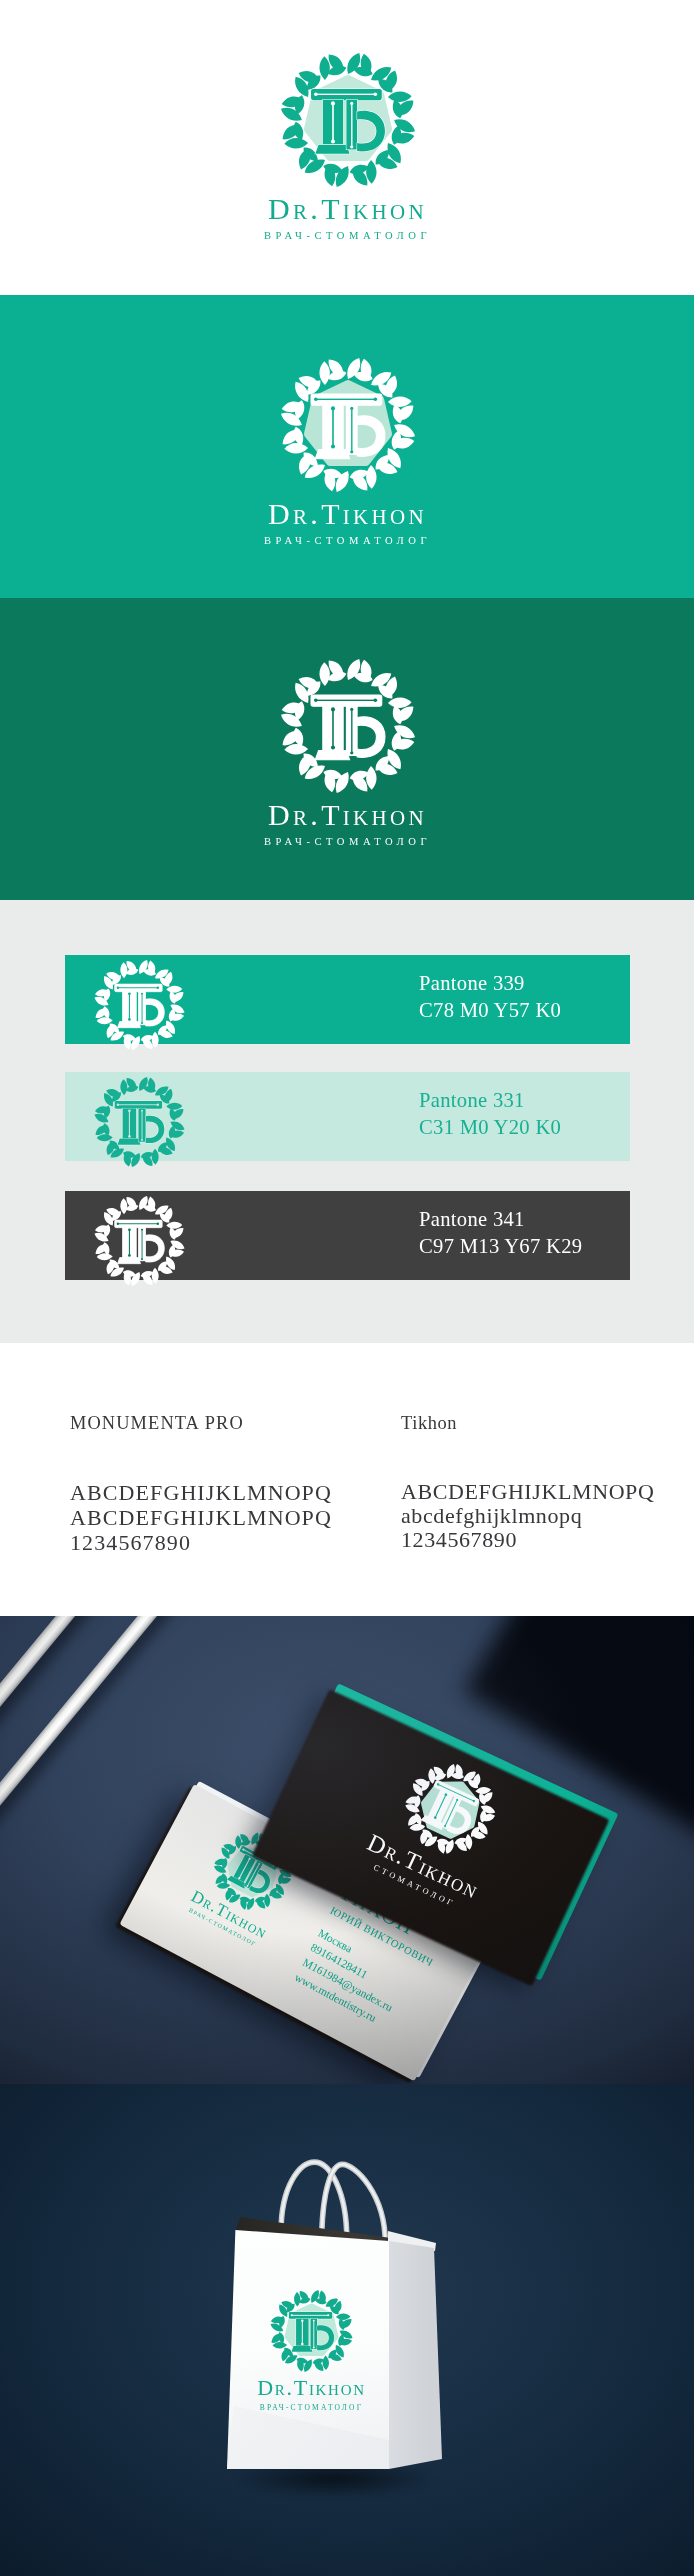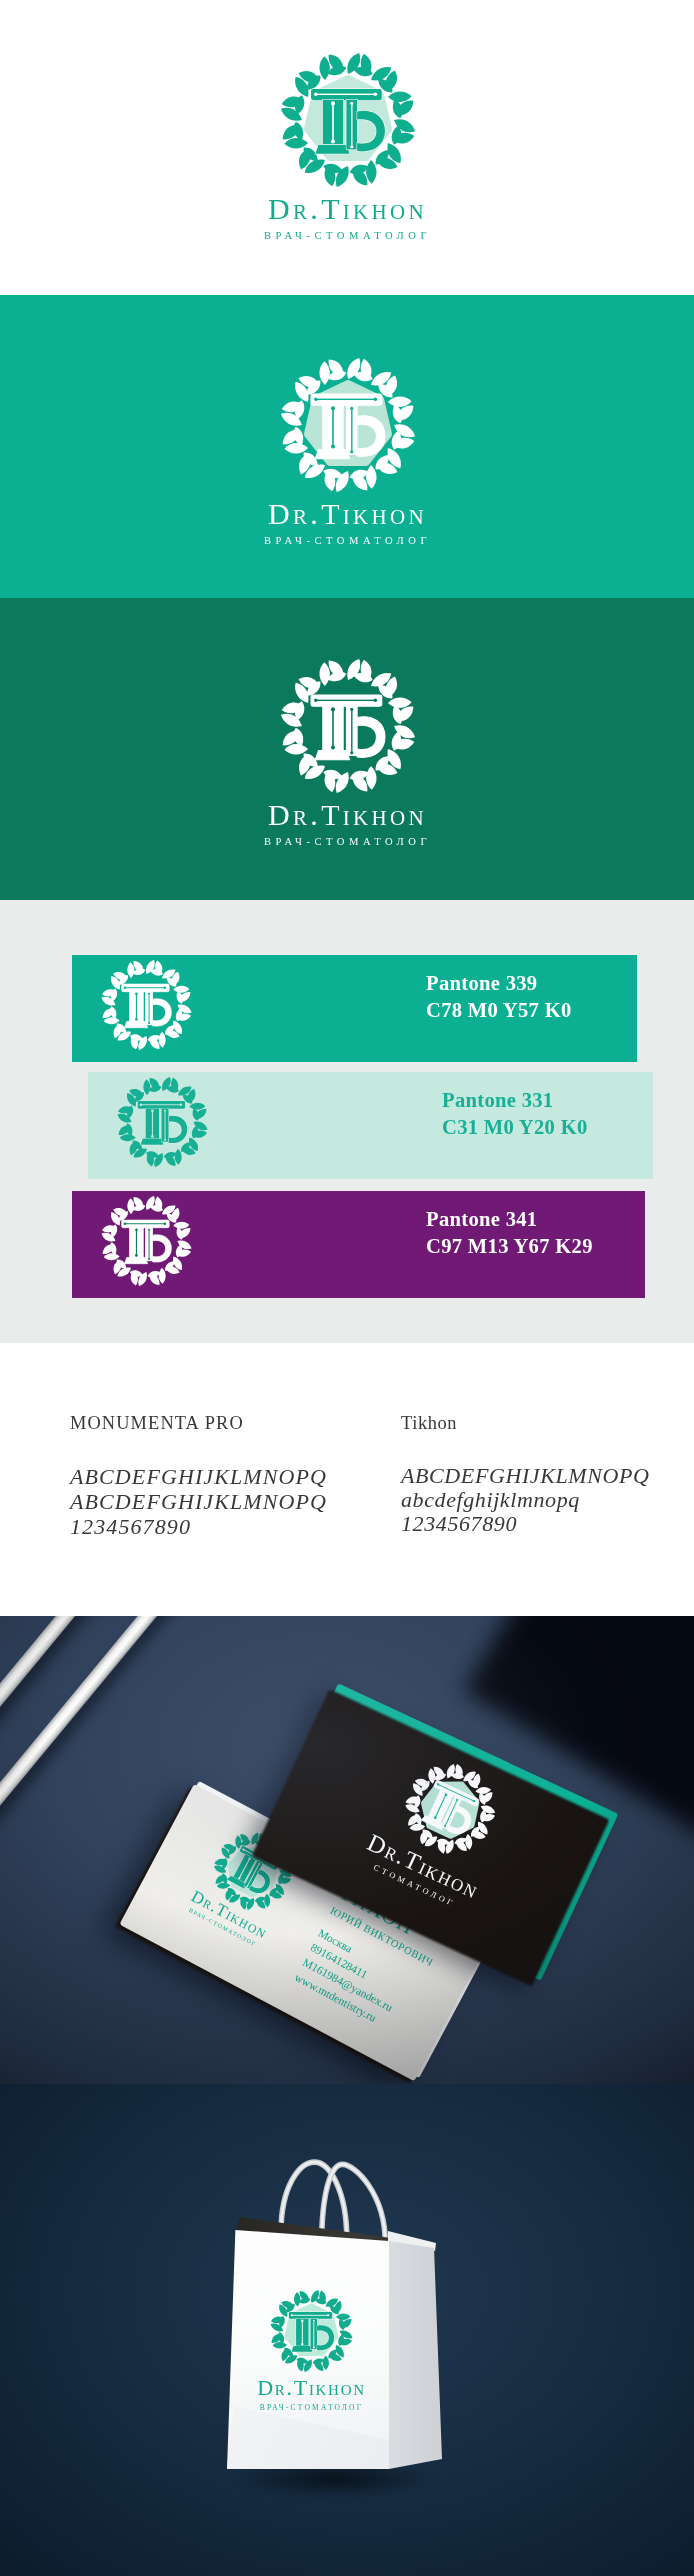--- a/index.html
+++ b/index.html
@@ -15,28 +15,28 @@
   .logo{display:block;}
 
   
   .s1{top:0;height:295px;background:#ffffff;}
   
   .s2{top:295px;height:303px;background:#0bb092;}
   
   .s3{top:598px;height:302px;background:#0b7a5c;}
   
   .s4{top:900px;height:443px;background:#eaeceb;}
-  .swatch{position:absolute;left:72px;width:565px;height:107px;font-weight:bold;}
+  .swatch{position:absolute;left:65px;width:565px;height:89px;}
   .swatch .logo{position:absolute;left:23.4px;top:4.5px;}
   .sw-text{position:absolute;left:354px;top:14.5px;font-size:20.6px;line-height:27px;letter-spacing:0.3px;}
   
   .s5{top:1343px;height:345px;background:#ffffff;color:#38383c;}
   .type-col{position:absolute;top:71px;}
   .type-name{font-size:18.4px;letter-spacing:1.1px;line-height:1;}
-  .type-rows{margin-top:32px;font-size:22px;line-height:25px;letter-spacing:1.1px;white-space:nowrap;font-style:italic;}
+  .type-rows{margin-top:48px;font-size:22px;line-height:25px;letter-spacing:1.1px;white-space:nowrap;}
   .type-col.right .type-name{letter-spacing:0.6px;}
   .type-col.right .type-rows{font-size:22px;line-height:24px;letter-spacing:0.6px;}
   
   .s6{top:1616px;height:468px;background:#31425c;}
   .pencil{position:absolute;width:15px;border-radius:7.2px;transform:rotate(39.6deg);
           background:linear-gradient(90deg,#a9adb0,#f1f1ef 28%,#ffffff 55%,#d4d5d4 82%,#96999d);
           box-shadow:9px 6.7px 12.2px rgba(4,8,16,.5);}
   .p1{left:29px;top:-132px;height:334px;}
   .p2{left:67px;top:-79px;height:334px;}
   .dark-obj{position:absolute;left:504px;top:-72px;width:312px;height:245px;background:#04070e;
@@ -168,30 +168,30 @@
   <div class="sec s4">
     <div class="swatch" style="top:55px;background:#0bb092;color:#ffffff;">
       <svg class="logo" viewBox="-140 -125 280 250" width="103" height="90" style="--c:#ffffff;--inner:transparent;--detail:#0bb092;">
           <use href="#logo-full"></use>
         </svg>
       <div class="sw-text">
         <div>Pantone 339</div>
         <div>C78 M0 Y57 K0</div>
       </div>
     </div>
-    <div class="swatch" style="top:172px;background:#c5e9de;color:#17b094;margin-left:16px;">
+    <div class="swatch" style="top:172px;background:#c5e9de;color:#17b094;">
       <svg class="logo" viewBox="-140 -125 280 250" width="103" height="90" style="--c:#17b094;--inner:transparent;--detail:#c5e9de;">
           <use href="#logo-full"></use>
         </svg>
       <div class="sw-text">
         <div>Pantone 331</div>
         <div>C31 M0 Y20 K0</div>
       </div>
     </div>
-    <div class="swatch" style="top:291px;background:#701a75;color:#ffffff;padding-left:8px;">
+    <div class="swatch" style="top:291px;background:#404040;color:#ffffff;">
       <svg class="logo" viewBox="-140 -125 280 250" width="103" height="90" style="--c:#ffffff;--inner:transparent;--detail:#0b7a5c;">
           <use href="#logo-full"></use>
         </svg>
       <div class="sw-text">
         <div>Pantone 341</div>
         <div>C97 M13 Y67 K29</div>
       </div>
     </div>
   </div>
 

